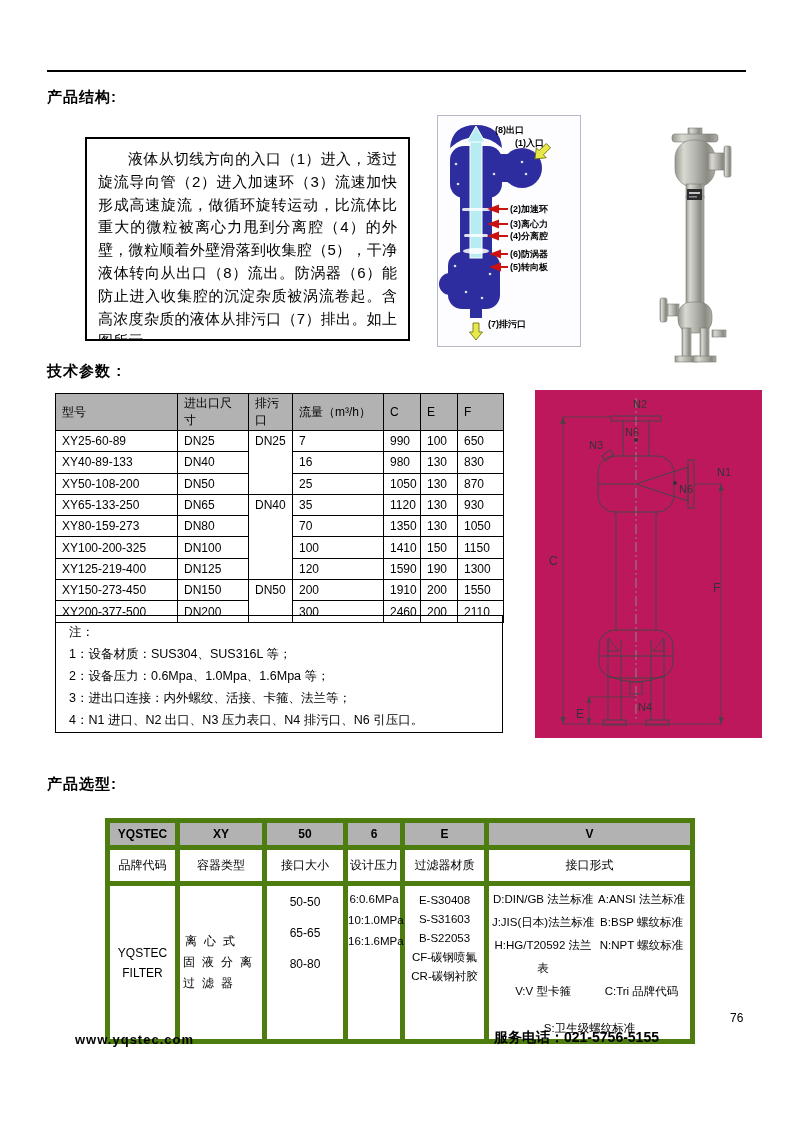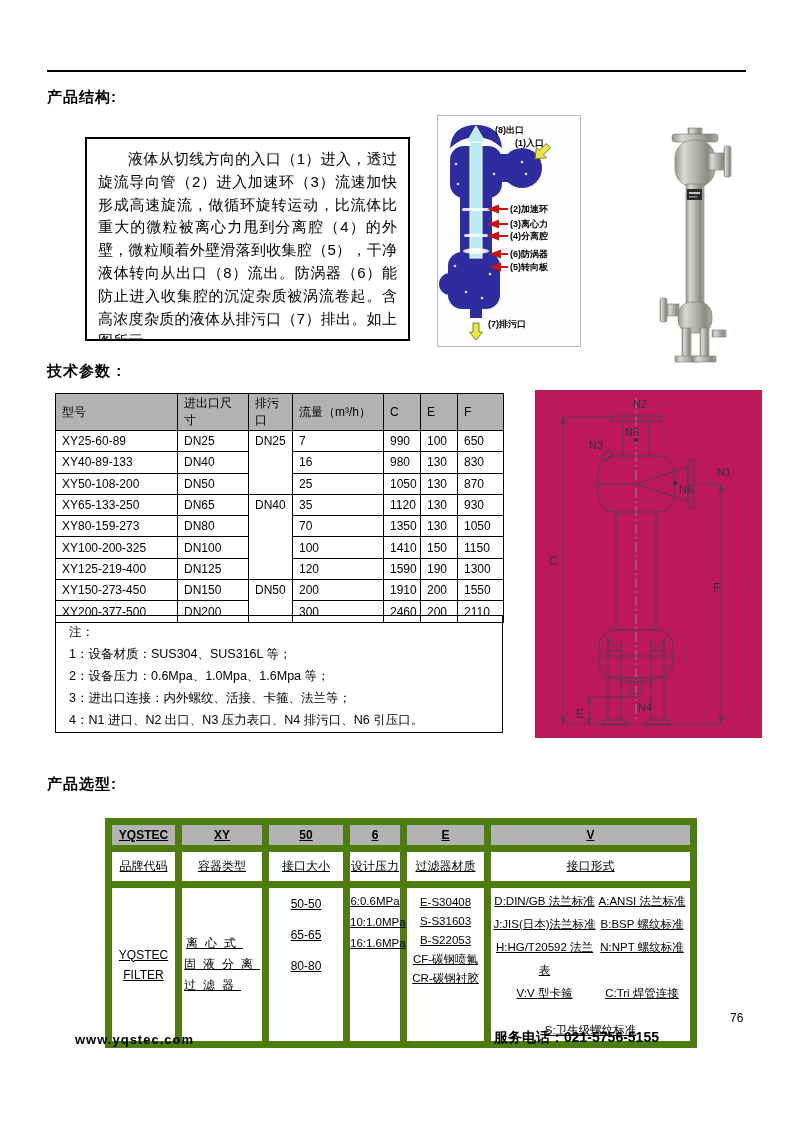--- a/index.html
+++ b/index.html
@@ -24,21 +24,21 @@
   .tech-table th, .tech-table td { border: 1px solid #000; padding: 1px 6px; text-align: left; vertical-align: middle; }
   .tech-table th { background: #b2b2b2; height: 29px; font-weight: normal; }
   .tech-table tbody tr { height: 21.3px; margin-left: 12px; }
   .tech-table td.va-top { vertical-align: top; padding-top: 3px; }
 
   .notes-box { position: absolute; left: 55px; top: 615px; width: 448px; height: 118px; border: 1px solid #000; padding: 5px 13px; font-size: 12.5px; line-height: 22px; overflow: hidden; }
 
   .drawing-box { position: absolute; left: 535px; top: 390px; width: 227px; height: 348px; background: #be185d; }
 
   .sel-table { position: absolute; left: 105px; top: 818px; width: 585px; font-size: 12px; text-align: center; }
-  .sel-table th, .sel-table td { border: 7px solid #4d7c0f; vertical-align: middle; text-decoration: underline; }
+  .sel-table th, .sel-table td { border: 5px solid #4d7c0f; vertical-align: middle; }
   .sel-table .code-row th { background: #b2b2b2; height: 27px; font-weight: bold; font-size: 12px; }
   .sel-table .label-row td { height: 36px; font-weight: normal; }
   .sel-table .body-row td { height: 100px; }
   .sel-table td.brand div { line-height: 20px; }
   .sel-table td.vtype div { width: 76px; margin: 0 auto; letter-spacing: 7px; line-height: 21px; text-align: left; text-indent: 2px; }
   .sel-table td.sizes, .sel-table td.pressures, .sel-table td.materials { vertical-align: top; }
   .sel-table td.sizes { padding-top: 9px; }
   .sel-table td.sizes div { margin-bottom: 17px; }
   .sel-table td.pressures { padding-top: 7px; font-size: 11.5px; }
   .sel-table td.pressures div { margin-bottom: 9px; }
@@ -394,21 +394,21 @@
       </td>
       <td class="connections">
         <div class="conn-grid">
           <span>D:DIN/GB 法兰标准</span>
           <span>A:ANSI 法兰标准</span>
           <span>J:JIS(日本)法兰标准</span>
           <span>B:BSP 螺纹标准</span>
           <span>H:HG/T20592 法兰表</span>
           <span>N:NPT 螺纹标准</span>
           <span>V:V 型卡箍</span>
-          <span>C:Tri 焊管连接</span>
+          <span>C:Tri 品牌代码</span>
         </div>
         <div class="conn-bottom">S:卫生级螺纹标准</div>
       </td>
     </tr>
   </tbody>
     </table>
 
   <div class="footer-site">www.yqstec.com</div>
   <div class="footer-phone">服务电话：021-5756-5155</div>
   <div class="page-num">76</div>

